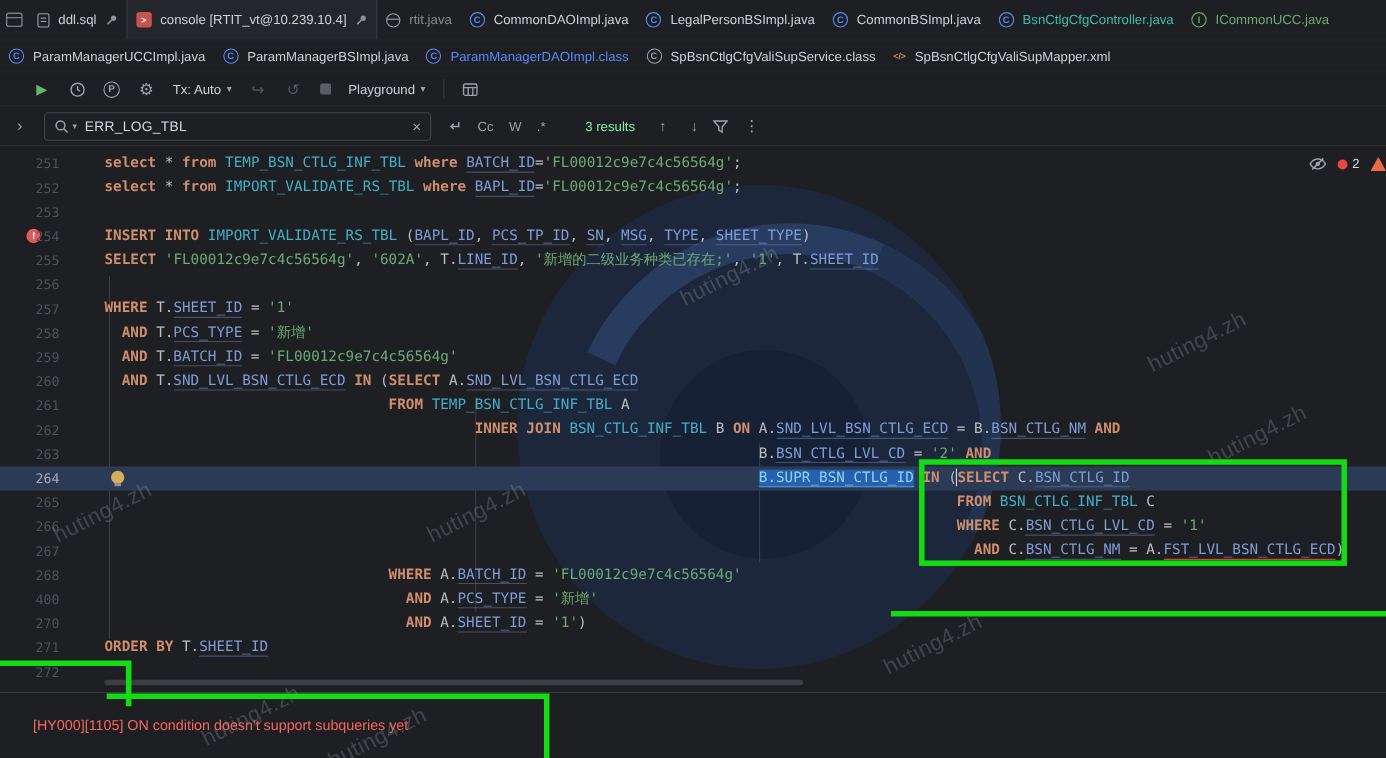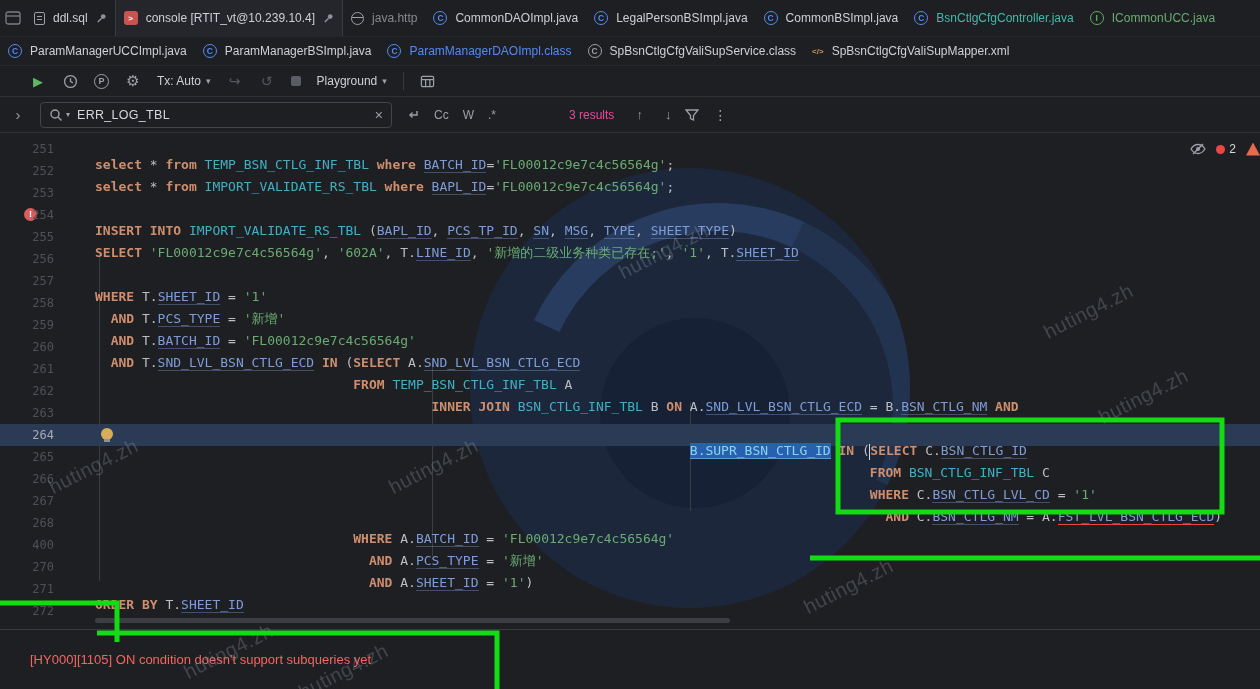--- a/index.html
+++ b/index.html
@@ -44,37 +44,37 @@
 
   
   .searchbar{display:flex;align-items:center;height:36px;border-bottom:1px solid #303136;padding-left:10px;background:#1E1F22}
   .chevleft{color:#9DA0A8;font-size:15px;width:16px;text-align:center;cursor:pointer}
   .searchbox{display:flex;align-items:center;gap:7px;height:26px;width:352px;margin-left:14px;padding:0 8px;border:1px solid #43454A;border-radius:4px}
   .minichev{color:#9DA0A8;font-size:8px;margin-left:-4px}
   .squery{flex:1;font-size:12.5px;color:#D5D8DE;letter-spacing:.3px}
   .sclose{color:#9DA0A8;font-size:14px;cursor:pointer}
   .sicon{display:inline-flex;align-items:center;cursor:pointer;margin-left:14px}
   .stoggle{font-size:12px;color:#9DA0A8;margin-left:14px;cursor:pointer}
-  .sresults{font-size:12px;color:#ec4899;margin-left:73px}
+  .sresults{font-size:12px;color:#86efac;margin-left:36px}
   .snav{font-size:13px;color:#9DA0A8;margin-left:22px;cursor:pointer}
   .smore{font-size:14px;color:#9DA0A8;margin-left:14px;cursor:pointer}
 
   
   .editor{position:relative;height:497px;border-bottom:1px solid #393B40;overflow:hidden;background:#1E1F22;
           font-family:"DejaVu Sans Mono","Liberation Mono",monospace;font-size:13px}
   .logo{position:absolute;left:470px;top:35px;width:440px;height:440px;border-radius:50%;background:rgba(26,52,100,.38);z-index:0;overflow:hidden}
   .logo::before{content:"";position:absolute;left:45px;top:35px;width:350px;height:350px;border-radius:50%;border:28px solid transparent;border-top-color:rgba(70,110,180,.30);border-right-color:rgba(70,110,180,.18);transform:rotate(-20deg)}
   .logo::after{content:"";position:absolute;left:130px;top:150px;width:190px;height:190px;border-radius:50%;background:rgba(12,22,42,.35)}
   .iguide{position:absolute;width:1px;background:#3A3E45;z-index:1}
   .codearea{position:relative;padding-top:5px;z-index:2}
   .cline{position:relative;height:22px;line-height:22px;white-space:pre}
   .cline.current{background:#2B3A55}
   .lnum{position:absolute;left:0;width:54px;text-align:right;color:#4E5157;font-size:12px}
   .cline.current .lnum{color:#A8ABB2}
-  .ltext{position:absolute;left:95px;top:16px}
+  .ltext{position:absolute;left:95px;top:0}
   .tk-kw{color:#CF8E6D;font-weight:bold}
   .tk-str{color:#6AAB73}
   .tk-tbl{color:#43AEC4}
   .tk-txt{color:#BCBEC4}
   .tk-col{color:#7D9CD8;border-bottom:1px solid rgba(125,156,216,.4)}
   .tk-colu{color:#7D9CD8;border-bottom:1px solid #ef4444}
   .tk-sel{background:#2760B0;color:#8CD5E8;border-bottom:1px solid rgba(140,213,232,.5)}
   .caret{display:inline-block;width:1.5px;height:16px;background:#D4D7DD;vertical-align:middle;margin-left:-1px}
   .gerr{position:absolute;left:24px;top:4px;width:13px;height:13px;border-radius:50%;background:#DB5C5C;display:flex;align-items:center;justify-content:center}
   .gerr span{color:#fff;font-size:9px;font-weight:bold;font-family:"Liberation Sans",sans-serif;line-height:1}
@@ -118,21 +118,21 @@
       <div class="tab active">
         <span class="ic ic-console">&gt;</span>
         <span class="tlabel">console [RTIT_vt@10.239.10.4]</span>
         <svg width="11" height="11" viewBox="0 0 11 11">
           <circle cx="7.2" cy="3.6" r="2.4" fill="#8E9198"></circle>
           <line x1="5.6" y1="5.2" x2="1.8" y2="9" stroke="#8E9198" stroke-width="1.5"></line>
         </svg>
       </div>
       <div class="tab dimmed">
         <span class="ic ic-http"></span>
-        <span class="tlabel">java.http</span>
+        <span class="tlabel">rtit.java</span>
       </div>
       <div class="tab ">
         <span class="ic ic-ring c-blue">C</span>
         <span class="tlabel">CommonDAOImpl.java</span>
       </div>
       <div class="tab ">
         <span class="ic ic-ring c-blue">C</span>
         <span class="tlabel">LegalPersonBSImpl.java</span>
       </div>
       <div class="tab ">

